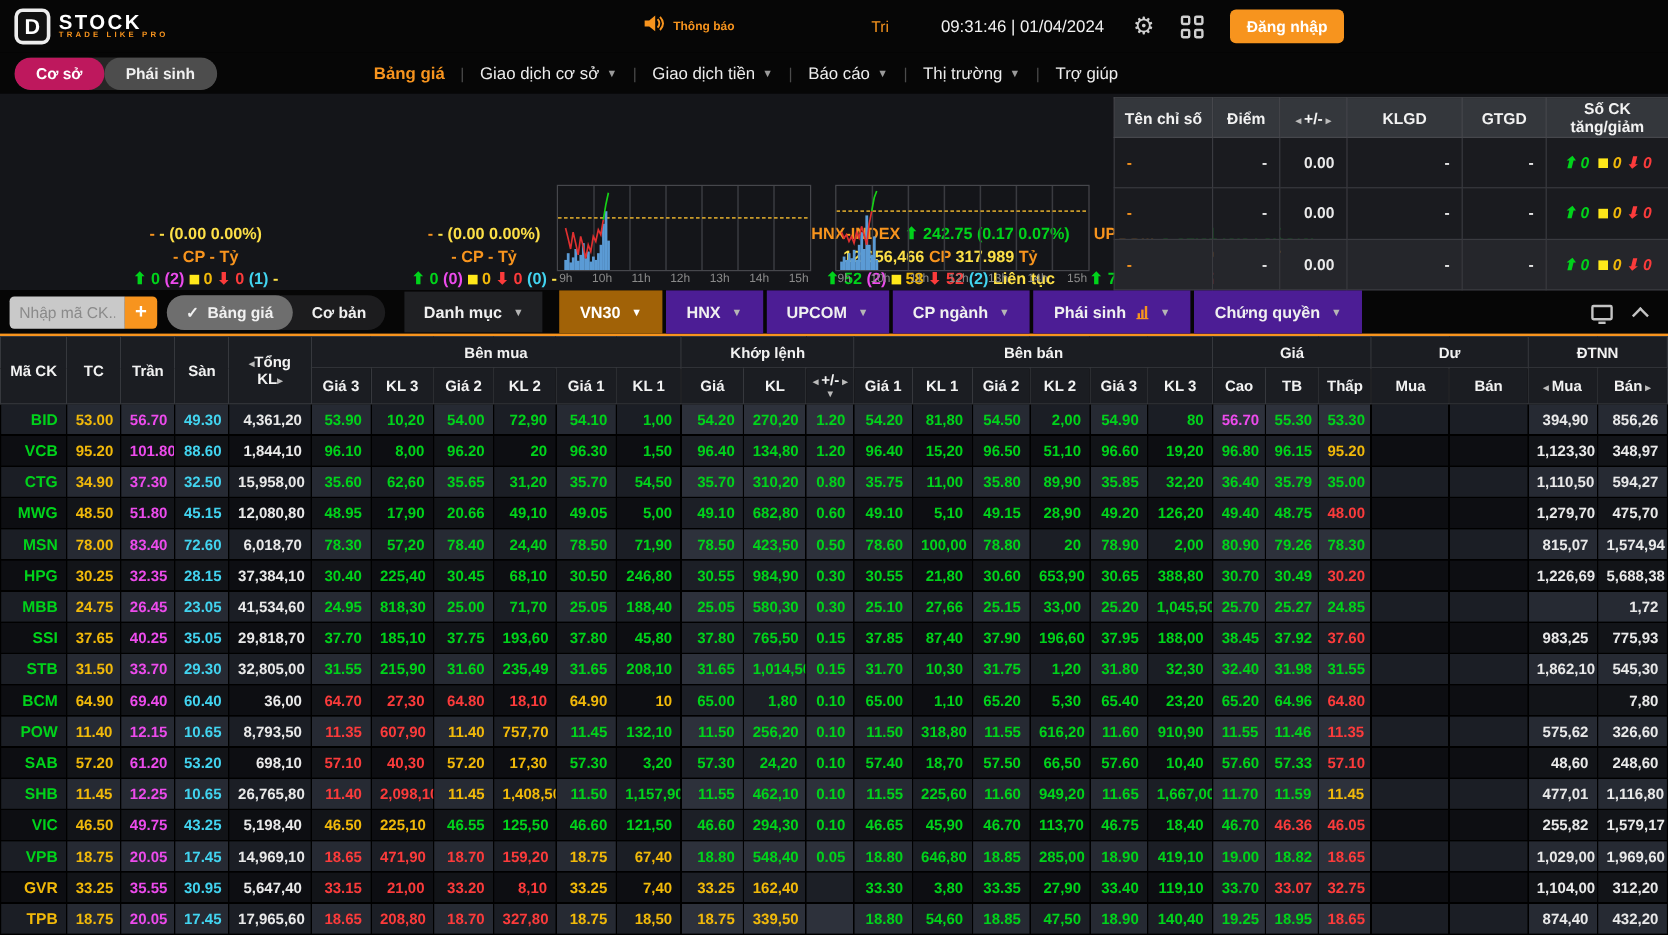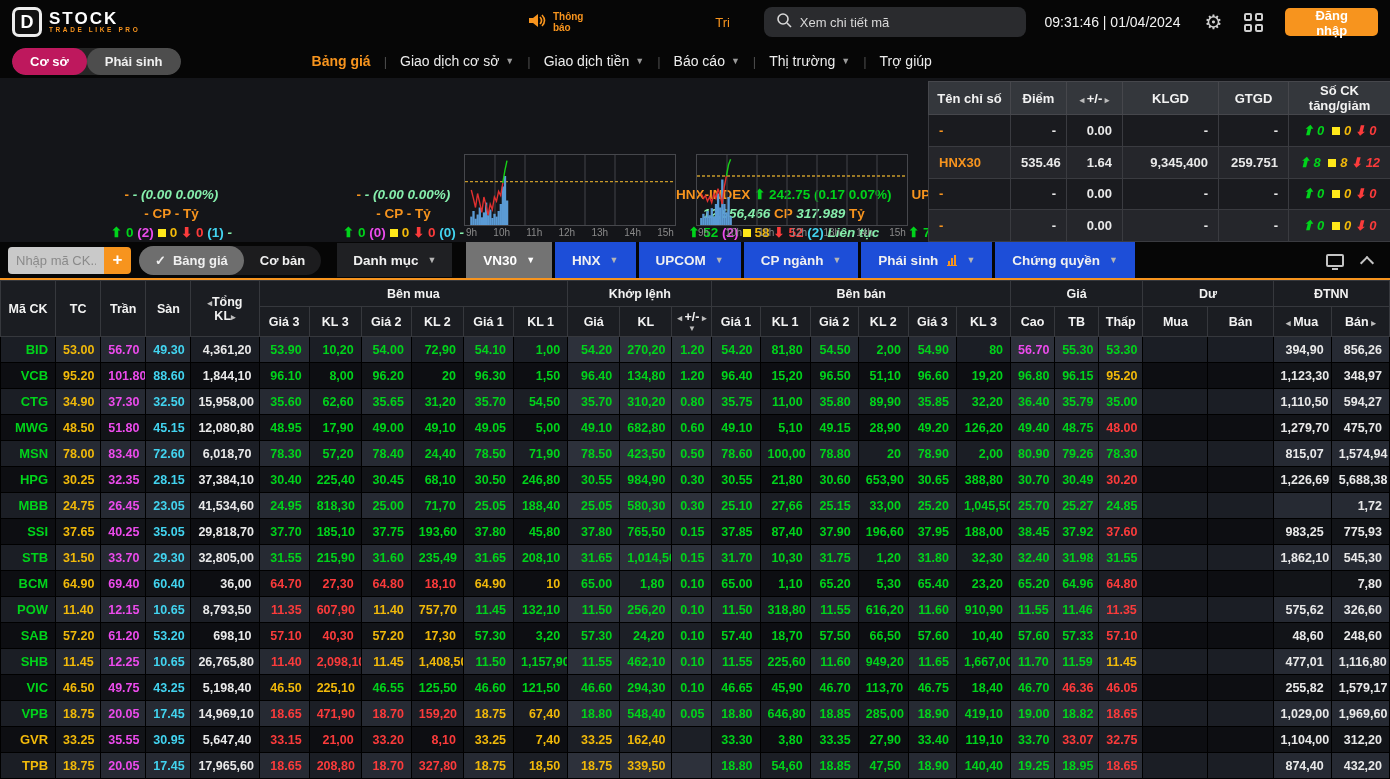--- a/index.html
+++ b/index.html
@@ -41,21 +41,21 @@
   .menu-sep{color:#4b4b4b;font-size:13px;}
 
   
   .index-band{height:164px;background:#141519;display:flex;}
   .index-panel{width:232px;display:flex;flex-direction:row;align-items:flex-end;padding-top:5px;}
   .chart-wrap{width:212px;height:88px;}
   .chart-box{width:212px;height:72px;border:1px solid #46474c;}
   .axis{width:212px;display:flex;justify-content:space-between;padding:1px 2px 0 2px;}
   .axis span{color:#8a8a8a;font-size:10px;}
   .idx-lines{margin-top:8px;text-align:center;line-height:19px;font-size:13.5px;font-weight:bold;white-space:nowrap;}
-  .idx-lines .w{color:#86efac;font-style:italic;} .sq{display:inline-block;width:8px;height:8px;background:#FFE81A;margin:0 4px;}
+  .idx-lines .w{color:#fde047;} .sq{display:inline-block;width:8px;height:8px;background:#FFE81A;margin:0 4px;}
   .arrow-u{color:#00D31B;} .arrow-d{color:#FB3B3B;}
 
   .index-table{width:462px;margin:3px 0 0 0;border-collapse:collapse;table-layout:fixed;}
   .index-table th{background:#34373c;color:#f2f2f2;font-size:13px;font-weight:bold;height:33px;border:1px solid #46474c;}
   .index-table td{height:26.5px;font-size:13px;font-weight:bold;border:1px solid #3a3b40;padding:0 10px;}
   .index-table tr.dark td{background:#1a1b1f;} .index-table tr.lite td{background:#25262b;}
   .index-table .num{text-align:right;color:#e9e9e9;}
   .index-table .nm{text-align:left;color:#F7941E;}
   .index-table .sock{text-align:center;padding:0 2px;font-style:italic;}
   .hdr-arrow{color:#bbb;font-size:9px;}
@@ -64,22 +64,22 @@
   .toolbar{height:38px;background:#060606;border-bottom:2px solid #F7941E;display:flex;align-items:center;padding:0 8px;gap:8px;}
   .sym-input{display:flex;height:27px;}
   .sym-input input{width:96px;background:#c9c9c9;border:0;outline:none;border-radius:4px 0 0 4px;padding:0 8px;font-size:13px;color:#555;}
   .sym-input input::placeholder{color:#8a8a8a;}
   .add-btn{width:27px;background:#F7941E;color:#fff;font-weight:bold;font-size:17px;border:0;border-radius:0 4px 4px 0;cursor:pointer;}
   .view-group{display:flex;align-items:center;background:#1c1c1e;border-radius:15px;height:29px;}
   .view-seg{color:#f0f0f0;font-size:13px;font-weight:bold;padding:0 16px;height:29px;display:flex;align-items:center;gap:7px;cursor:pointer;border-radius:15px;}
   .view-seg.checked{background:#6e6e6e;}
   .drop-block{background:#1f2023;color:#f0f0f0;font-size:13.5px;font-weight:bold;height:34px;display:flex;align-items:center;gap:9px;padding:0 16px;cursor:pointer;margin-left:8px;}
   .tabs{display:flex;gap:3px;margin-left:6px;height:36px;align-self:flex-end;}
-  .tab{background:#1d4ed8;color:#f0f0f0;font-size:13.5px;font-weight:bold;display:flex;align-items:center;gap:9px;padding:0 17px;cursor:pointer;}
-  .tab.active{background:#737373;color:#fff;align-items:center;}
+  .tab{background:#4c1d95;color:#f0f0f0;font-size:13.5px;font-weight:bold;display:flex;align-items:center;gap:9px;padding:0 17px;cursor:pointer;}
+  .tab.active{background:#a16207;color:#fff;align-items:center;}
   .tab .caret,.drop-block .caret,.view-seg .caret{color:#b5b5b5;font-size:9px;}
   .tab.active .caret{color:#fff;}
   .mini-chart{display:inline-flex;align-items:flex-end;gap:1px;height:11px;border-bottom:1px solid #F7941E;padding:0 1px;}
   .mini-chart i{width:2px;background:#F7941E;display:block;}
   .toolbar-right{margin-left:auto;display:flex;align-items:center;gap:18px;padding-right:10px;}
   .monitor{width:18px;height:13px;border:2px solid #c4c4c4;border-radius:2px;position:relative;cursor:pointer;}
   .monitor:after{content:"";position:absolute;left:4px;right:4px;bottom:-5px;height:2px;background:#c4c4c4;}
   .chev-up{width:10px;height:10px;border-left:2.5px solid #c4c4c4;border-top:2.5px solid #c4c4c4;transform:rotate(45deg);margin-top:5px;cursor:pointer;}
 
   
@@ -111,29 +111,20 @@
     <span>
       <svg width="17" height="15" viewBox="0 0 17 15">
           <polygon points="0,5 4,5 9,1 9,14 4,10 0,10" fill="#F7941E"></polygon>
           <path d="M11,4 q3,3.5 0,7" stroke="#F7941E" stroke-width="1.6" fill="none"></path>
           <path d="M13,2 q5,5.5 0,11" stroke="#F7941E" stroke-width="1.6" fill="none"></path>
         </svg>
     </span>
     <span class="notif-label">Thông báo</span>
   </div>
   <div class="marquee">Tri</div>
-  <div class="search">
-    <span>
-      <svg width="16" height="16" viewBox="0 0 16 16">
-          <circle cx="7" cy="7" r="5" stroke="#d8d8d8" stroke-width="1.6" fill="none"></circle>
-          <line x1="11" y1="11" x2="15" y2="15" stroke="#d8d8d8" stroke-width="1.6"></line>
-        </svg>
-    </span>
-    <input type="text" placeholder="Xem chi tiết mã" style="">
-  </div>
   <div class="clock">09:31:46 | 01/04/2024</div>
   <div class="icon-btn">⚙</div>
   <div class="grid-icon">
       <i></i>
       <i></i>
       <i></i>
       <i></i>
     </div>
   <button class="login-btn">Đăng nhập</button>
 </div>
@@ -305,28 +296,20 @@
       </thead>
     <tbody id="index-tbody">
         <tr class="dark">
           <td class="nm">-</td>
           <td class="num">-</td>
           <td class="num">0.00</td>
           <td class="num">-</td>
           <td class="num">-</td>
           <td class="sock"><span class="arrow-u">⬆ </span><span class="c-g">0  </span><span class="sq"></span><span class="c-y">0  </span><span class="arrow-d">⬇ </span><span class="c-r">0</span></td>
         </tr>
-        <tr class="lite">
-          <td class="nm">HNX30</td>
-          <td class="num c-g">535.46</td>
-          <td class="num c-g">1.64</td>
-          <td class="num">9,345,400</td>
-          <td class="num">259.751</td>
-          <td class="sock"><span class="arrow-u">⬆ </span><span class="c-g">8  </span><span class="sq"></span><span class="c-y">8  </span><span class="arrow-d">⬇ </span><span class="c-r">12</span></td>
-        </tr>
         <tr class="dark">
           <td class="nm">-</td>
           <td class="num">-</td>
           <td class="num">0.00</td>
           <td class="num">-</td>
           <td class="num">-</td>
           <td class="sock"><span class="arrow-u">⬆ </span><span class="c-g">0  </span><span class="sq"></span><span class="c-y">0  </span><span class="arrow-d">⬇ </span><span class="c-r">0</span></td>
         </tr>
         <tr class="lite">
           <td class="nm">-</td>
@@ -553,21 +536,21 @@
         <td class="c-w">594,27</td>
       </tr>
       <tr class="dark">
         <td class="sym c-g cd">MWG</td>
         <td class="c-y">48.50</td>
         <td class="c-p">51.80</td>
         <td class="c-c">45.15</td>
         <td class="c-w cd">12,080,80</td>
         <td class="c-g">48.95</td>
         <td class="c-g cd">17,90</td>
-        <td class="c-g">49.00</td>
+        <td class="c-g">20.66</td>
         <td class="c-g cd">49,10</td>
         <td class="c-g">49.05</td>
         <td class="c-g cd">5,00</td>
         <td class="c-g ch">49.10</td>
         <td class="c-g ch">682,80</td>
         <td class="c-g ch">0.60</td>
         <td class="c-g">49.10</td>
         <td class="c-g cd">5,10</td>
         <td class="c-g">49.15</td>
         <td class="c-g cd">28,90</td>

